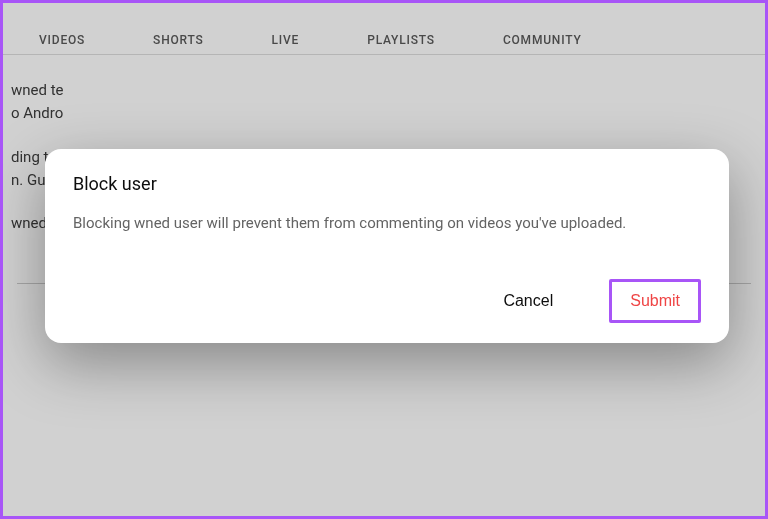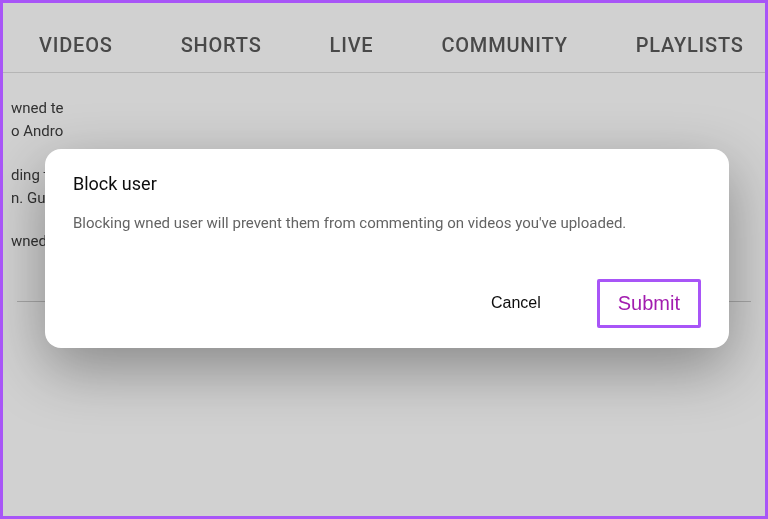--- a/index.html
+++ b/index.html
@@ -20,23 +20,23 @@
     }
     .page {
       position: absolute;
       inset: 0;
       padding: 0;
       filter: none;
     }
     .tabs {
       display: flex;
       gap: 68px;
-      padding: 30px 36px 15px 36px;
+      padding: 30px 36px 7px 36px;
       border-bottom: 1px solid #ddd;
-      font-size: 20px;
+      font-size: 12px;
       font-weight: 500;
       letter-spacing: 0.8px;
       color: #5a5a5a;
     }
     .tabs span { cursor: pointer; }
     .content {
       padding: 24px 8px 0 8px;
       color: #3d3d3d;
       font-size: 15px;
       line-height: 1.55;
@@ -81,40 +81,40 @@
     .btn-cancel {
       font-size: 16px;
       font-weight: 500;
       color: #0d0d0d;
       background: none;
       border: none;
       cursor: pointer;
       padding: 10px 4px;
     }
     .btn-submit {
-      font-size: 20px;
+      font-size: 16px;
       font-weight: 500;
-      color: #a21caf;
+      color: #ef4444;
       background: none;
       border: 3px solid #a855f7;
       border-radius: 2px;
       cursor: pointer;
       padding: 10px 18px;
     }
   </style>
 </head>
 <body>
 
 <div class="page">
   <div class="tabs">
     <span>VIDEOS</span>
     <span>SHORTS</span>
     <span>LIVE</span>
+    <span>PLAYLISTS</span>
     <span>COMMUNITY</span>
-    <span>PLAYLISTS</span>
   </div>
   <div class="content">
     <p>
       <span>wned te</span><br>
       <span>o Andro</span>
     </p>
     <p>
       <span>ding to</span><br>
       <span>n. Guiding</span>
     </p>

